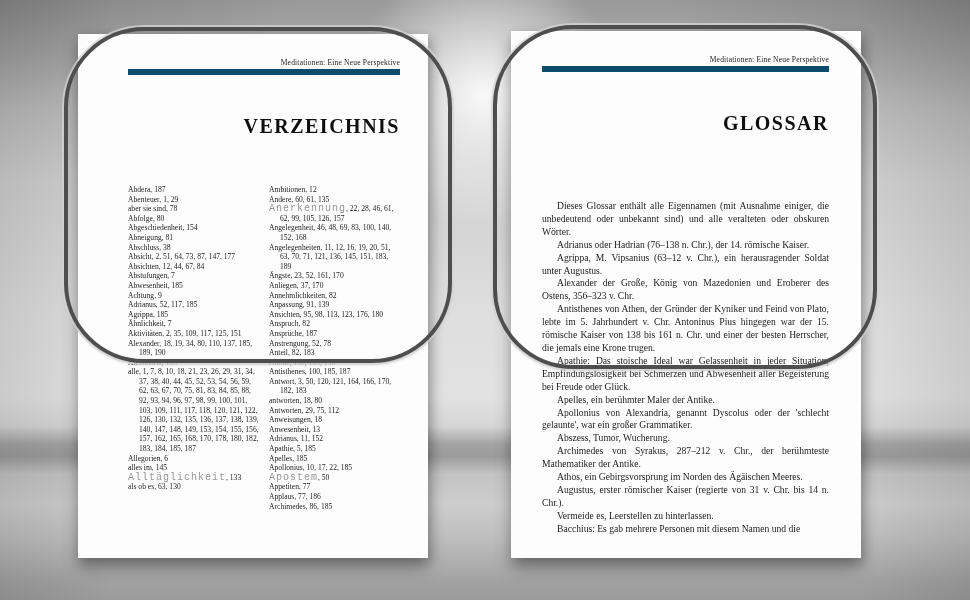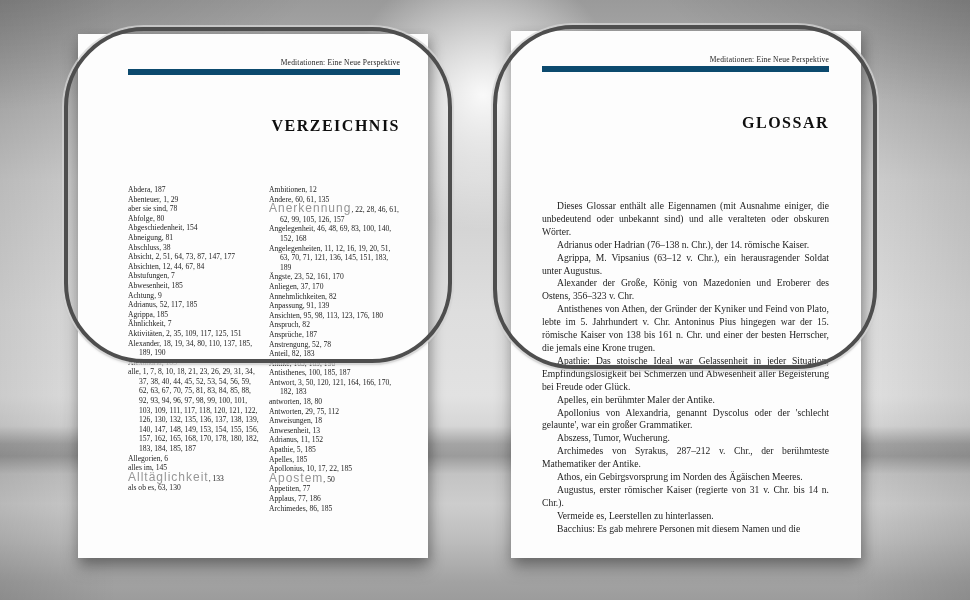--- a/index.html
+++ b/index.html
@@ -35,40 +35,40 @@
     letter-spacing: 0.2px;
     color: #1a1a1a;
     padding-bottom: 2px;
     border-bottom: 6px solid #0c4a6e;
   }
 
   .page-title {
     margin-top: 40px;
     text-align: right;
     font-weight: bold;
-    font-size: 16px;
+    font-size: 20px;
     line-height: 22px;
     letter-spacing: 1.5px;
     color: #0f0f0f;
   }
 
   .index-wrap {
     margin-top: 48px;
     display: flex;
     gap: 10px;
     font-size: 7.6px;
     line-height: 9.6px;
   }
   .ix-col { flex: 1; min-width: 0; }
   .ix-entry { padding-left: 11px; text-indent: -11px; }
   .term.special {
-    font-family: Liberation Sans, sans-serif;
+    font-family: Liberation Mono, monospace;
     color: #969696;
     letter-spacing: 1px;
-    font-size: 12px;
+    font-size: 10px;
   }
 
   .glossary {
     margin-top: 66px;
     font-size: 9.6px;
     line-height: 12.9px;
     text-align: justify;
   }
   .glossary p { text-indent: 15px; }
 

